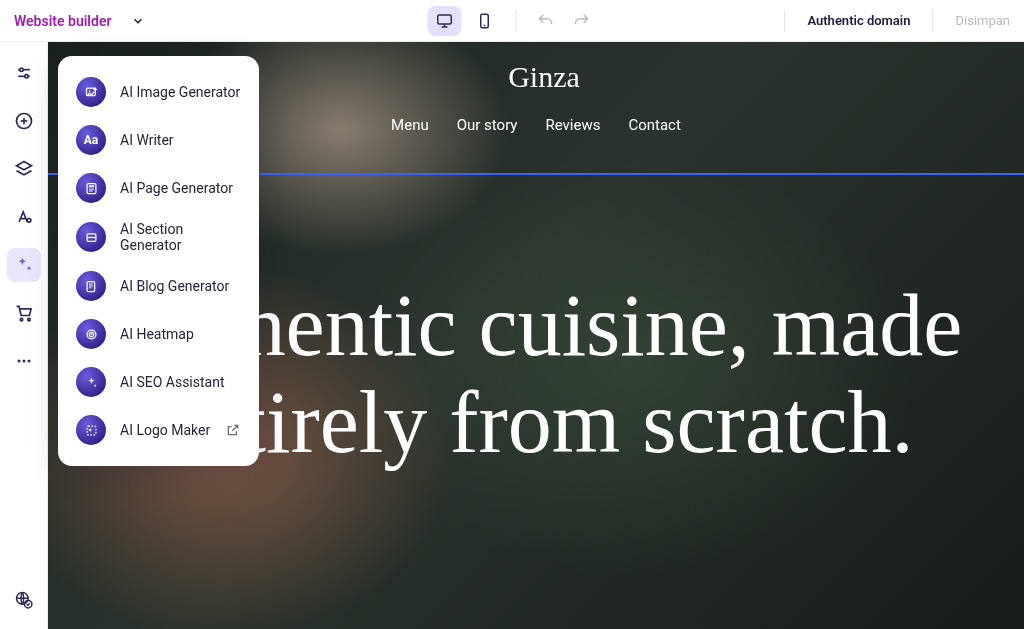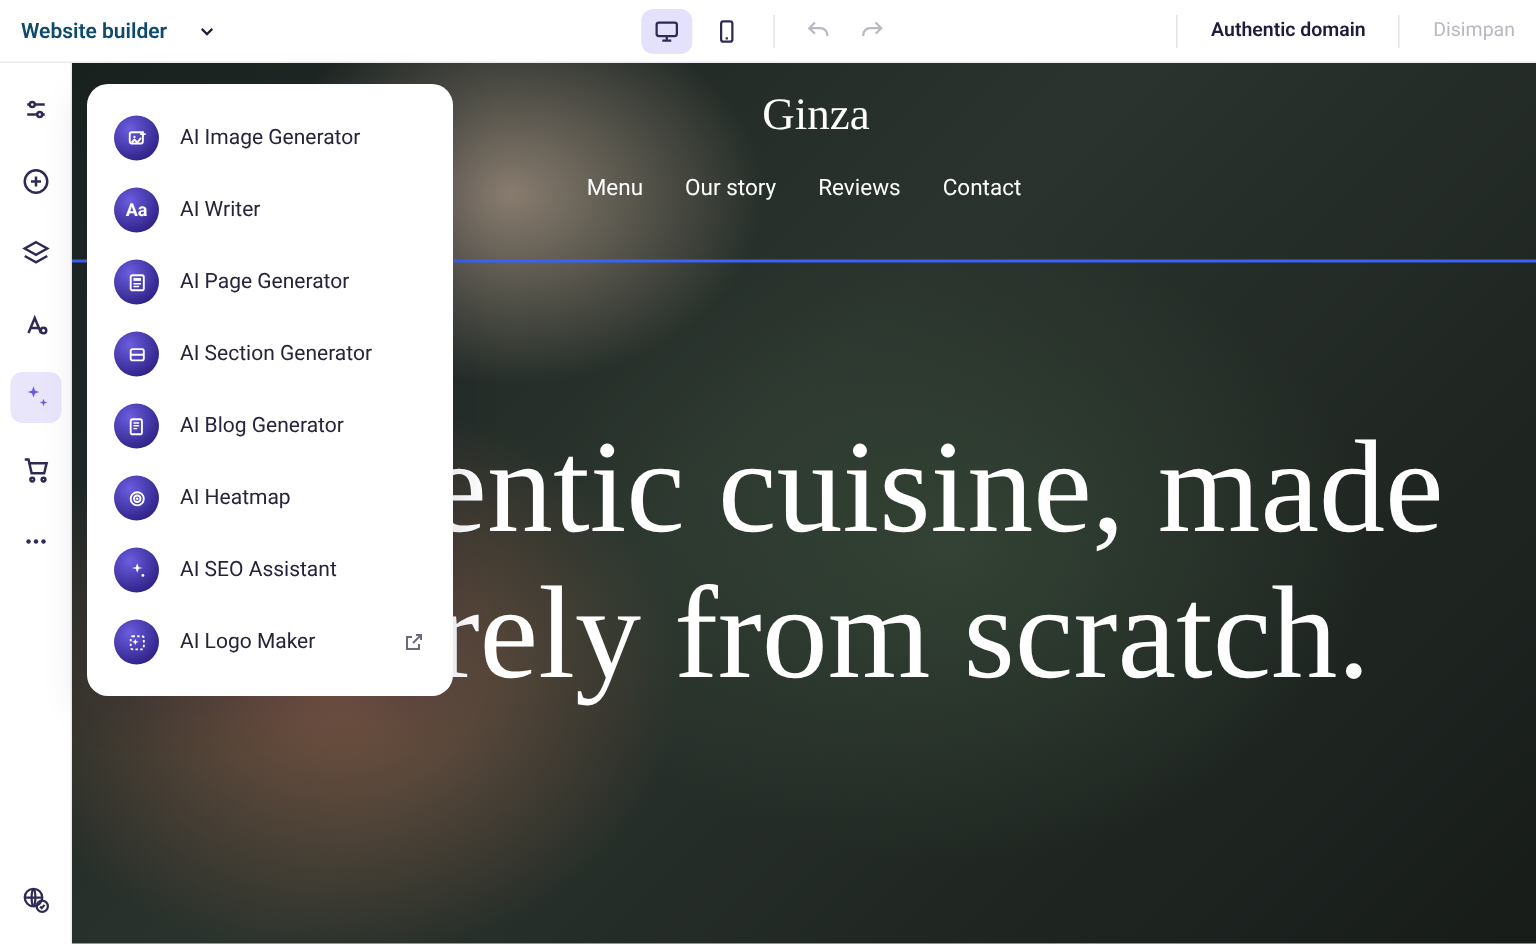--- a/index.html
+++ b/index.html
@@ -22,21 +22,21 @@
     position: relative;
     z-index: 30;
     background: #fff;
   }
   .header-left {
     display: flex;
     align-items: center;
     gap: 20px;
     font-weight: 600;
     font-size: 14px;
-    color: #0c4a6e;
+    color: #a21caf;
     cursor: pointer;
   }
   .chev-down { width: 14px; height: 14px; }
   .chev-down svg { width: 100%; height: 100%; }
   .header-center {
     position: absolute;
     left: 50%;
     transform: translateX(-50%);
     display: flex;
     align-items: center;
@@ -99,21 +99,21 @@
   }
   .side-btn.active { background:#e9e6fc; }
   .side-btn svg { width:20px; height:20px; }
   .side-spacer { flex:1; }
 
   
   .popover {
     position:absolute;
     top:56px;
     left:58px;
-    width:244px;
+    width:201px;
     background:#fff;
     border-radius:14px;
     box-shadow: 0 8px 30px rgba(30,20,60,0.18);
     padding:12px 0;
     z-index:40;
   }
   .pop-item {
     display:flex;
     align-items:center;
     gap:14px;

